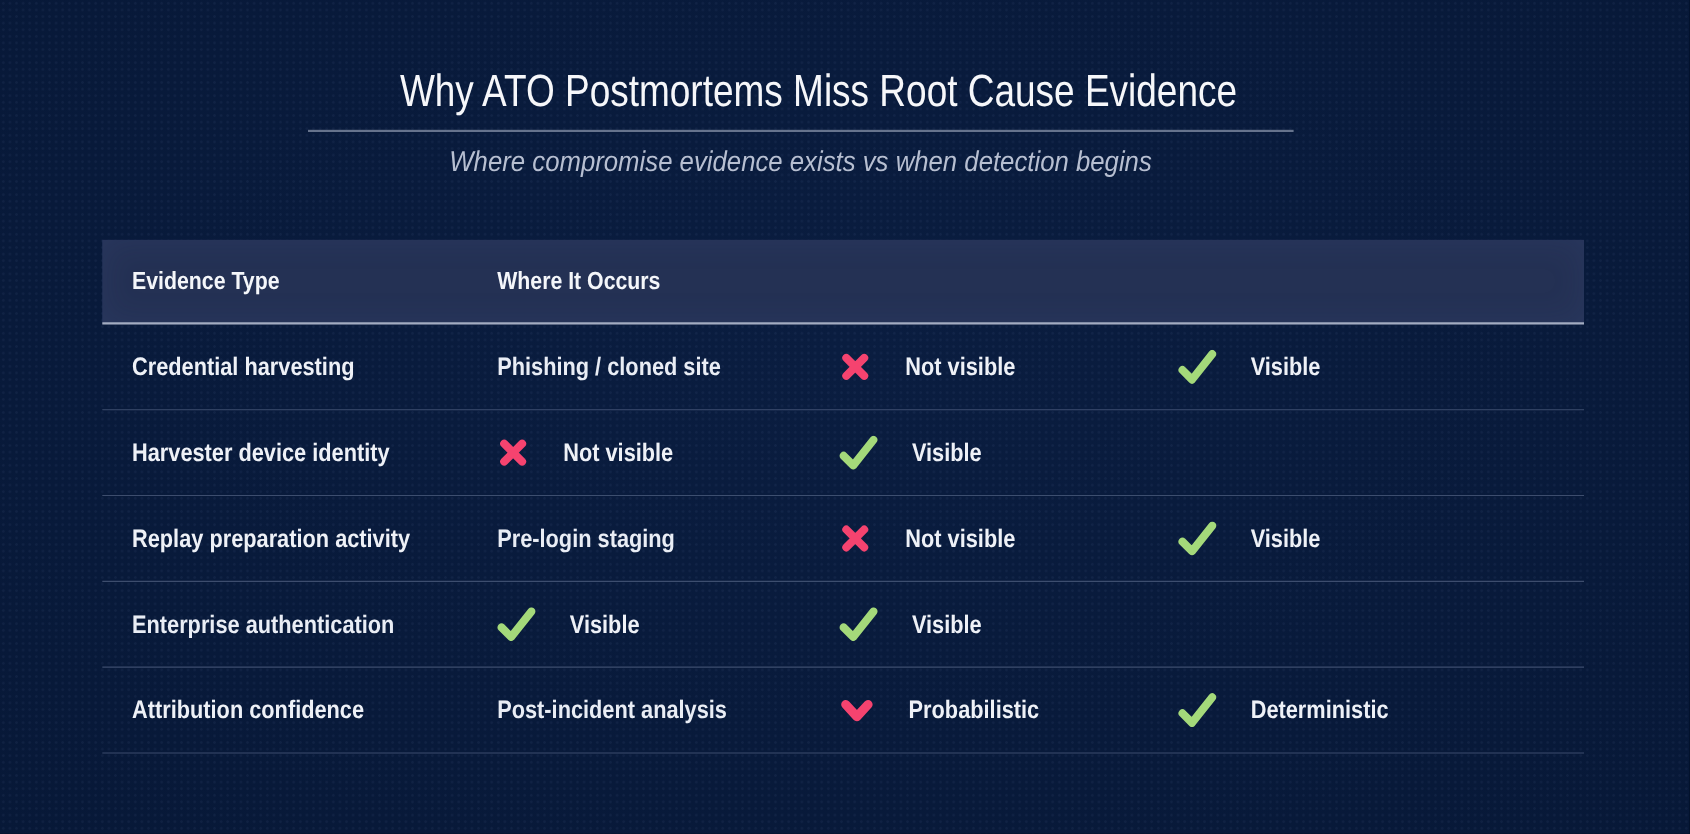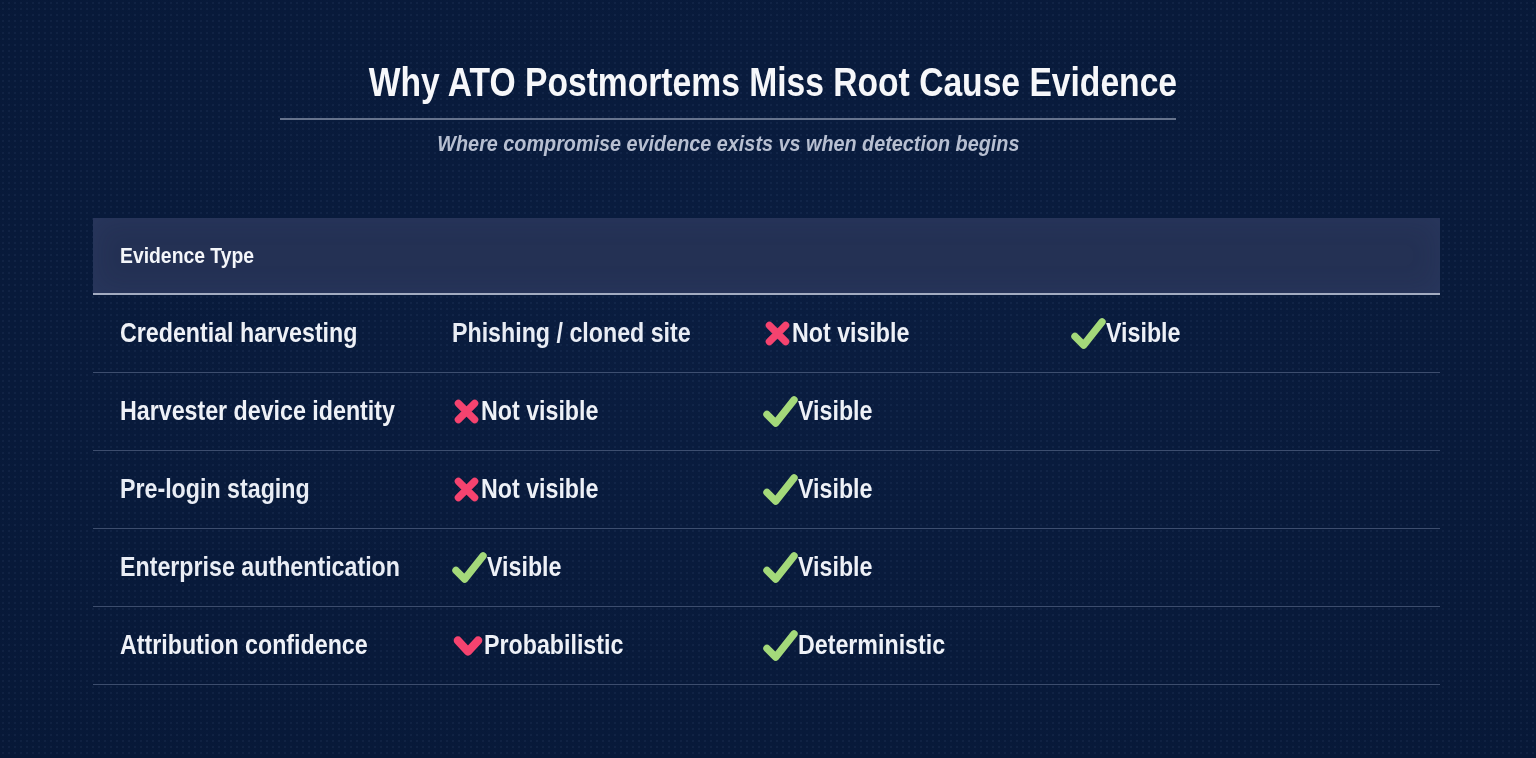--- a/index.html
+++ b/index.html
@@ -46,34 +46,34 @@
     left: 280px;
     top: 60px;
     width: 896px;
     text-align: center;
     z-index: 2;
   }
   .page-title {
     margin: 0;
     font-size: 41px;
     line-height: 1.1;
-    font-weight: 700;
+    font-weight: 400;
     color: #f6f7fa;
     letter-spacing: 0px;
   }
   .title-divider {
     margin-top: 13px;
     height: 2px;
     background: rgba(165,175,195,0.6);
   }
   .page-subtitle {
     margin: 11px 0 0 0;
-    font-size: 22px;
+    font-size: 26px;
     font-style: italic;
-    font-weight: 700;
+    font-weight: 400;
     color: #b7bfd1;
   }
   .page-subtitle .condensed-center { transform: scaleX(0.9); }
 
   
   .evidence-table {
     position: absolute;
     left: 93px;
     top: 218px;
     width: 1347px;
@@ -95,29 +95,29 @@
     font-size: 22.5px;
     font-weight: 700;
     color: #f4f6fa;
   }
   .trow {
     height: 77px;
     border-bottom: 1.5px solid rgba(160,175,205,0.35);
   }
   .cell {
     padding-left: 27px;
-    font-size: 27px;
+    font-size: 23px;
     color: #eef1f7;
   }
   .cell.c1 { font-weight: 700; }
   .cell.c2 { font-weight: 700; color: #e9edf5; }
   .cell.status {
     display: flex;
     align-items: center;
-    gap: 0;
+    gap: 31px;
     font-weight: 700;
   }
   .icon {
     display: inline-flex;
     align-items: center;
     flex: 0 0 auto;
   }
   .icon svg { display: block; }
 </style>
 </head>
@@ -127,20 +127,21 @@
 
   <header class="title-block">
     <h1 class="page-title"><span class="condensed-center">Why ATO Postmortems Miss Root Cause Evidence</span></h1>
     <div class="title-divider"></div>
     <p class="page-subtitle"><span class="condensed-center">Where compromise evidence exists vs when detection begins</span></p>
   </header>
 
   <section class="evidence-table">
     <div class="thead" id="thead">
         <div class="hcell"><span class="condensed">Evidence Type</span></div>
+        <div class="hcell"><span class="condensed">Where It Occurs</span></div>
       </div>
     <div class="tbody" id="tbody">
   <div class="trow">
     <div class="cell c1"><span class="condensed">Credential harvesting</span></div>
     <div class="cell c2"><span class="condensed">Phishing / cloned site</span></div>
     <div class="cell status">
       <span class="icon">
               <svg width="29" height="29" viewBox="0 0 32 32">
                 <path d="M7 7 L25 25 M25 7 L7 25" stroke="#f5436f" stroke-width="8" stroke-linecap="round" fill="none"></path>
               </svg>
@@ -171,20 +172,21 @@
       <span class="icon">
               <svg width="35" height="31" viewBox="0 0 36 32">
                 <path d="M4 19 L13 28 L32 4" stroke="#a4d97a" stroke-width="7.5" stroke-linecap="round" stroke-linejoin="round" fill="none"></path>
               </svg>
             </span>
       <span class="condensed">Visible</span>
     </div>
   </div>
 
   <div class="trow">
+    <div class="cell c1"><span class="condensed">Replay preparation activity</span></div>
     <div class="cell c2"><span class="condensed">Pre-login staging</span></div>
     <div class="cell status">
       <span class="icon">
               <svg width="29" height="29" viewBox="0 0 32 32">
                 <path d="M7 7 L25 25 M25 7 L7 25" stroke="#f5436f" stroke-width="8" stroke-linecap="round" fill="none"></path>
               </svg>
             </span>
       <span class="condensed">Not visible</span>
     </div>
     <div class="cell status">
@@ -212,20 +214,21 @@
               <svg width="35" height="31" viewBox="0 0 36 32">
                 <path d="M4 19 L13 28 L32 4" stroke="#a4d97a" stroke-width="7.5" stroke-linecap="round" stroke-linejoin="round" fill="none"></path>
               </svg>
             </span>
       <span class="condensed">Visible</span>
     </div>
   </div>
 
   <div class="trow">
     <div class="cell c1"><span class="condensed">Attribution confidence</span></div>
+    <div class="cell c2"><span class="condensed">Post-incident analysis</span></div>
     <div class="cell status">
       <span class="icon">
               <svg width="32" height="24" viewBox="0 0 34 26">
                 <path d="M6 7 L17 19 L28 7" stroke="#f5436f" stroke-width="9" stroke-linecap="round" stroke-linejoin="round" fill="none"></path>
               </svg>
             </span>
       <span class="condensed">Probabilistic</span>
     </div>
     <div class="cell status">
       <span class="icon">

